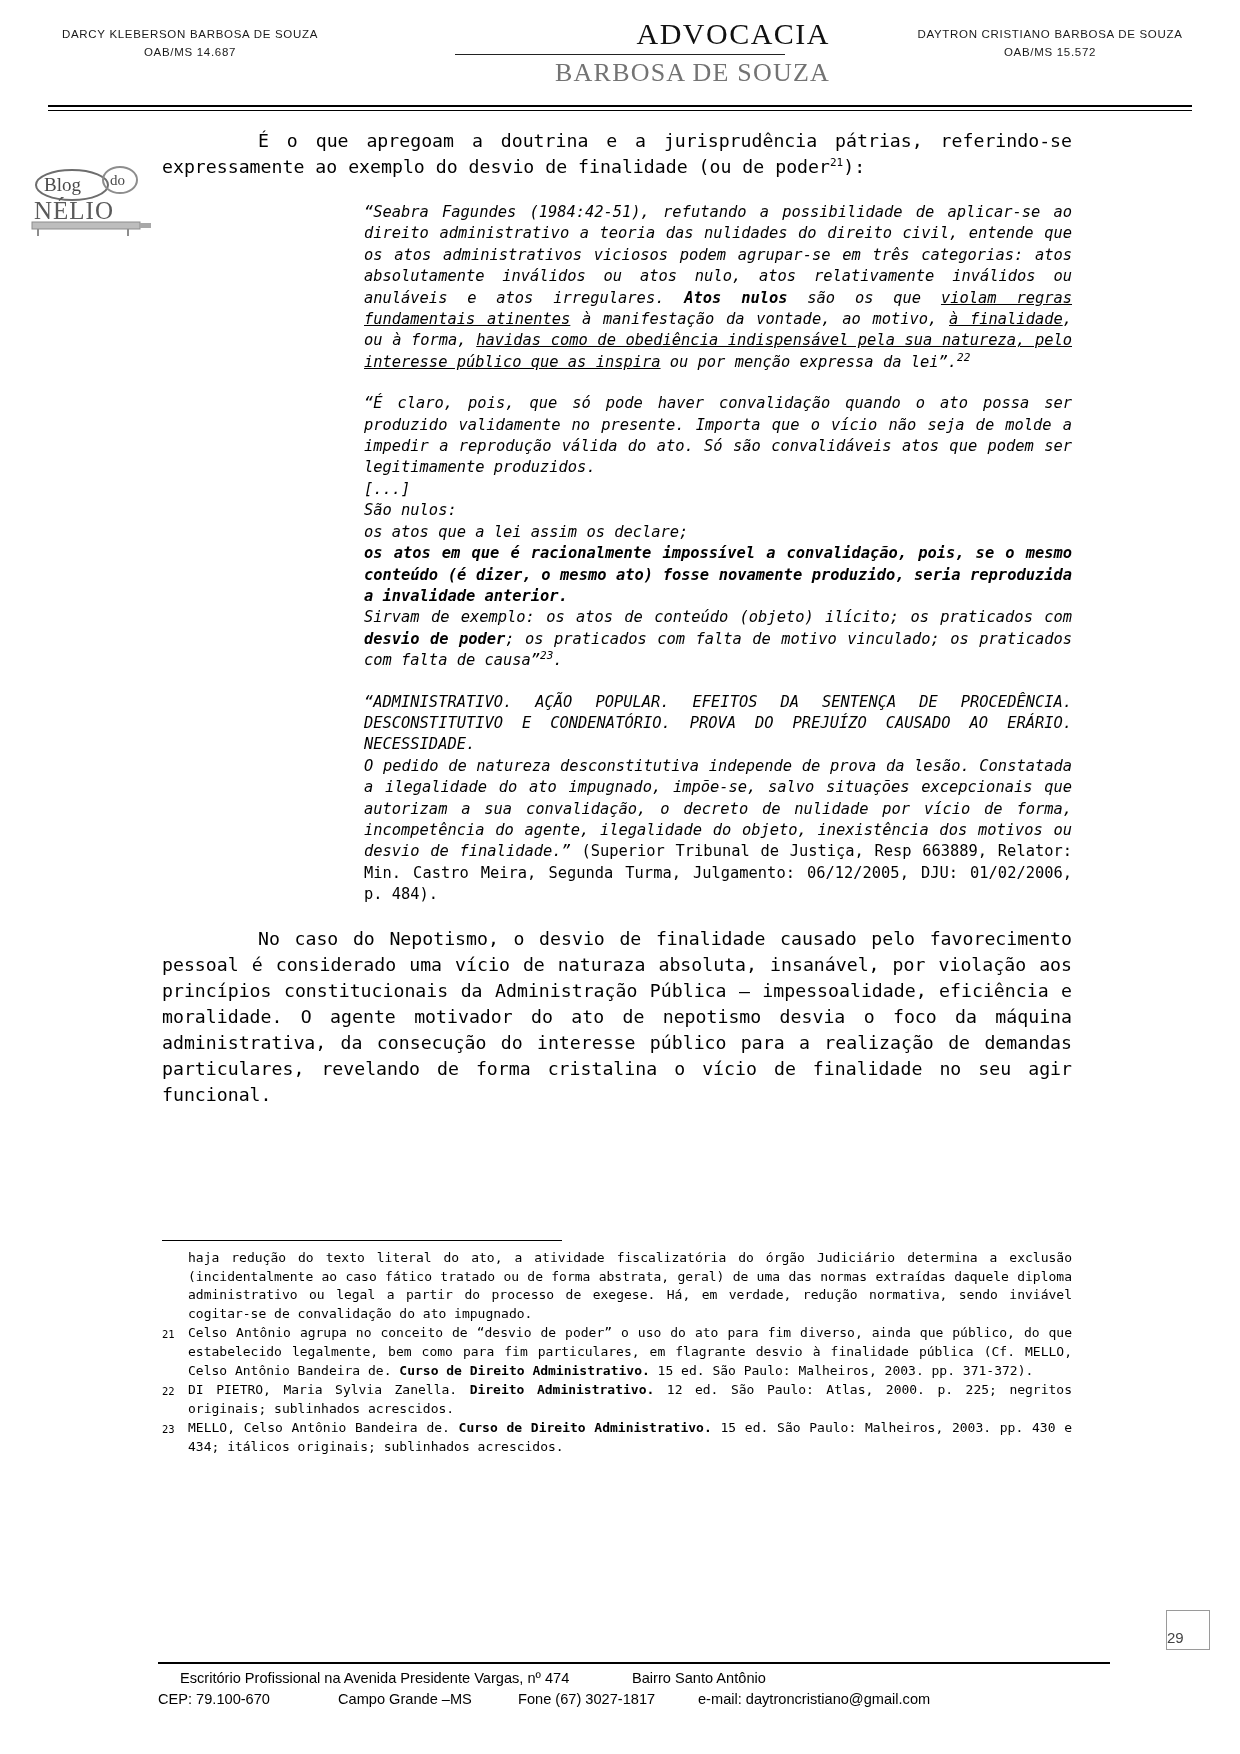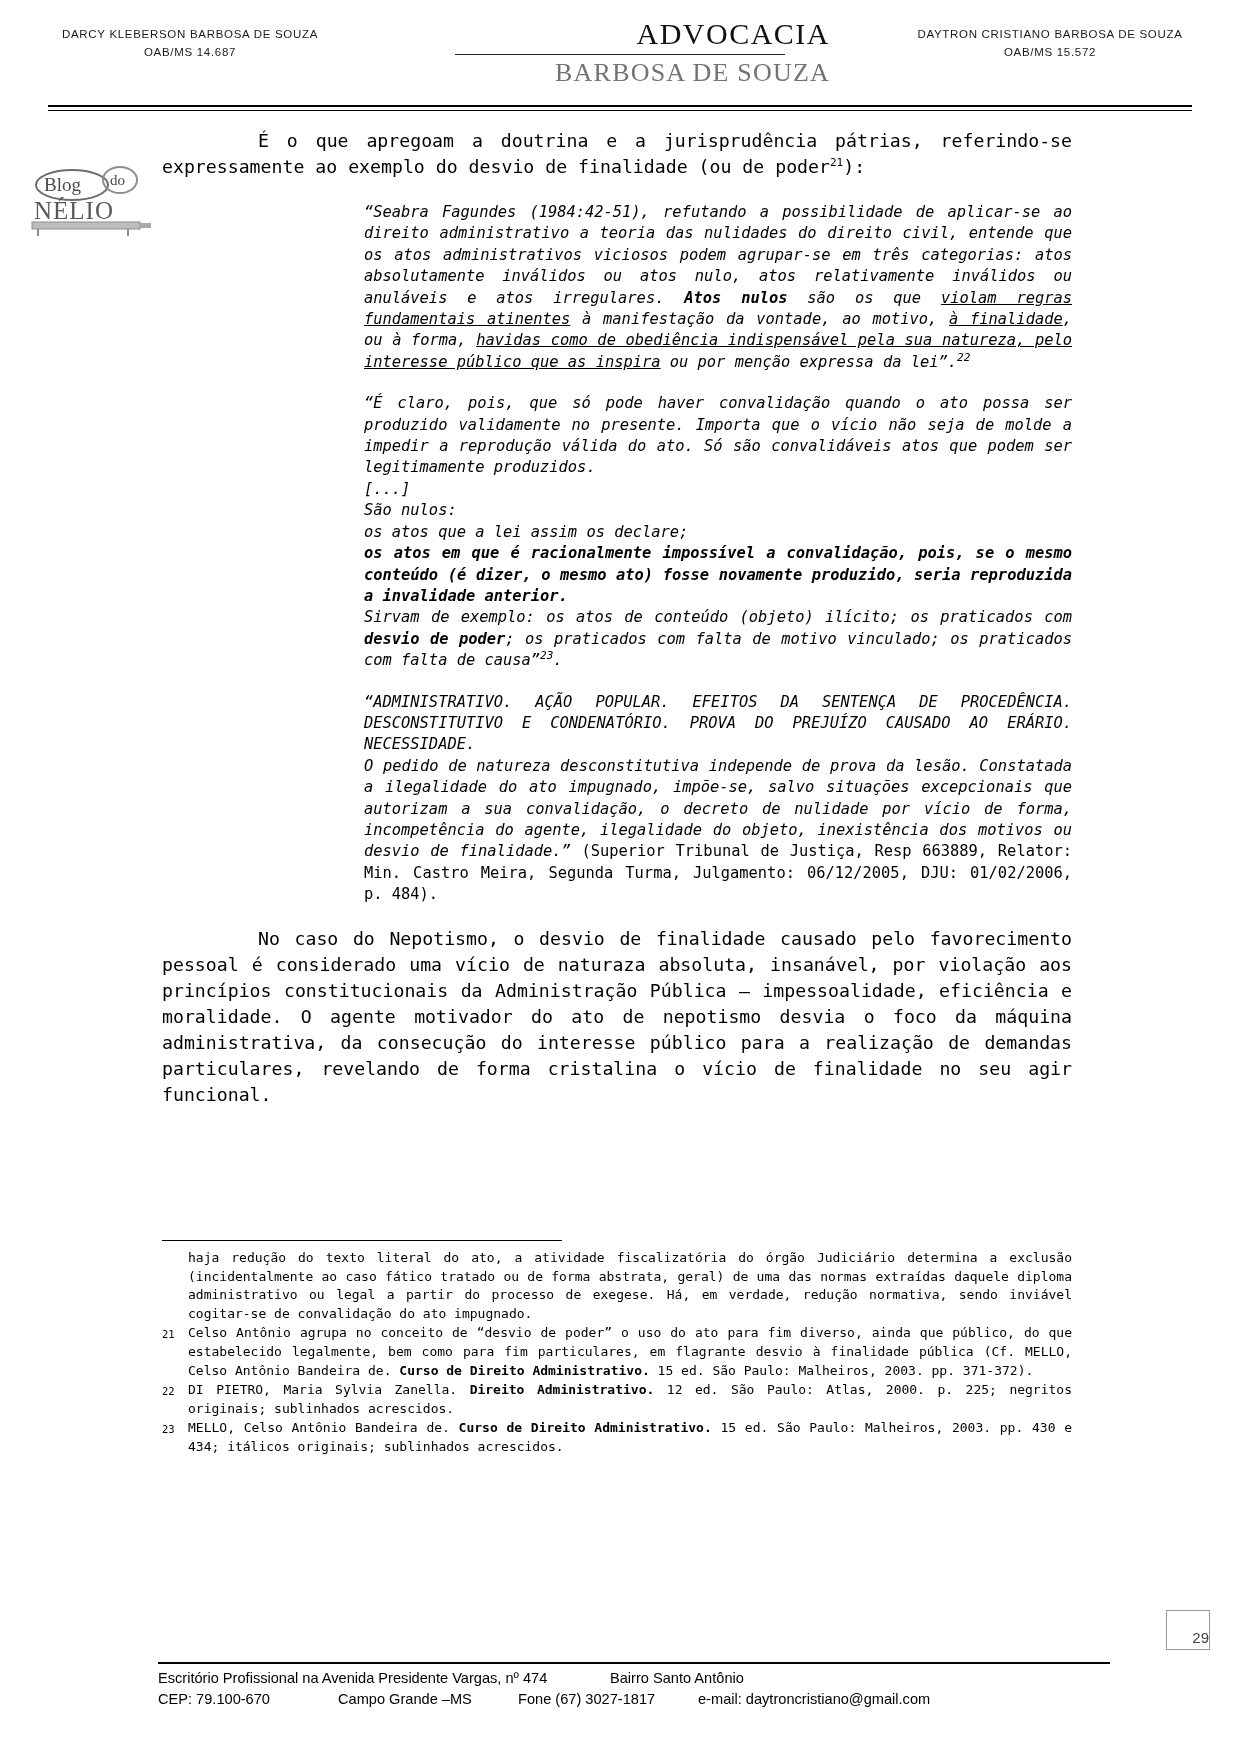--- a/index.html
+++ b/index.html
@@ -180,38 +180,38 @@
     position: absolute;
     left: 158px;
     right: 120px;
     top: 1668px;
     font-family: "Liberation Sans", sans-serif;
     font-size: 14.6px;
     line-height: 21px;
     color: #000;
   }
   .footer-row { display: flex; }
-  .f-a { width: 452px; flex: 0 0 452px; }
+  .f-a { width: 452px; flex: 0 0 452px; margin-left: 22px; }
   .f-b { width: 180px; flex: 0 0 180px; }
   .f-c { width: 180px; flex: 0 0 180px; }
   .f-d { flex: 1 1 auto; }
 
   .page-num-box {
     position: absolute;
     right: 30px;
     top: 1610px;
     width: 44px;
     height: 40px;
     border: 1px solid #9a9a9a;
     font-family: "Liberation Sans", sans-serif;
     font-size: 15px;
     color: #444;
     display: flex;
     align-items: flex-end;
-    justify-content: flex-end;
+    justify-content: flex-start;
     padding-bottom: 3px;
     box-sizing: border-box;
   }
 </style>
 </head>
 <body>
 
 <div class="page">
 
   <div class="letterhead">

